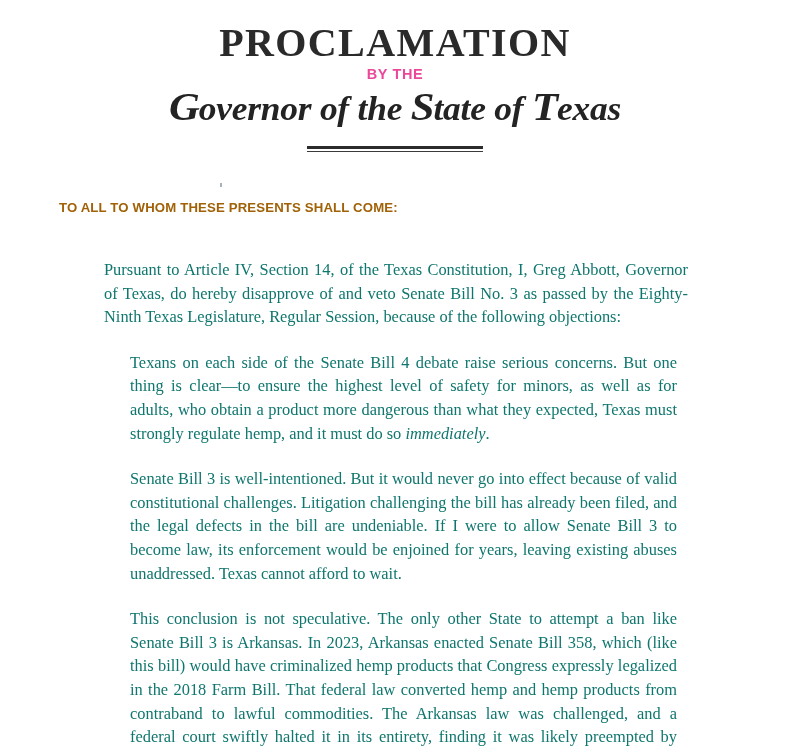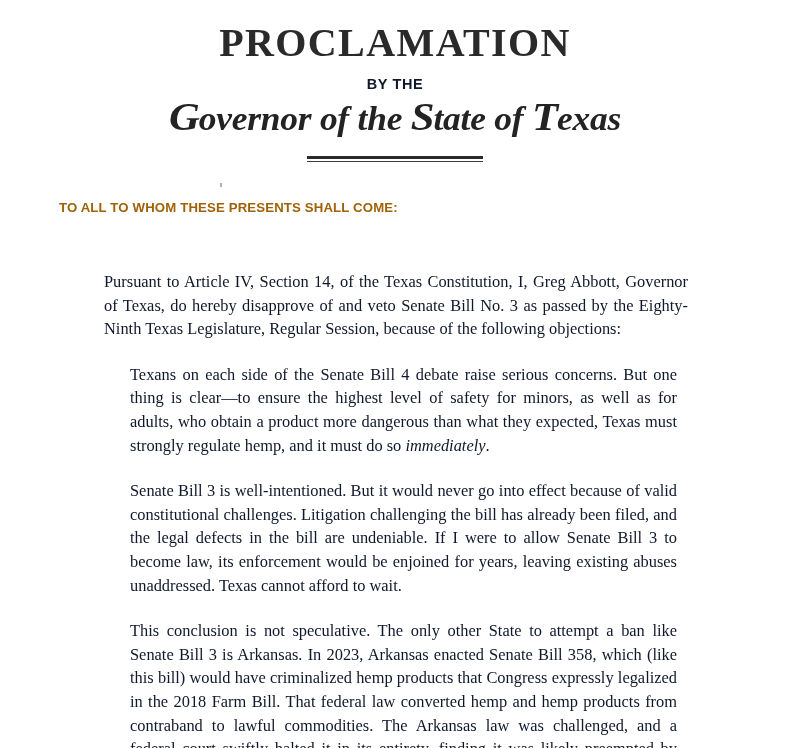--- a/index.html
+++ b/index.html
@@ -38,22 +38,22 @@
     color: #2a2a2a;
     margin: 0;
     text-rendering: optimizeLegibility;
   }
 
   .by-the {
     font-family: "Liberation Sans", "DejaVu Sans", sans-serif;
     font-weight: bold;
     font-size: 14.5px;
     letter-spacing: 0.6px;
-    color: #0f172a;
-    margin-top: 12px;
+    color: #ec4899;
+    margin-top: 2px;
   }
 
   .blackletter {
     font-family: "Liberation Serif", "DejaVu Serif", serif;
     font-weight: bold;
     font-style: italic;
     font-size: 34px;
     line-height: 1.0;
     letter-spacing: -0.2px;
     color: #232323;
@@ -114,25 +114,25 @@
 
   
   .body-region {
     position: absolute;
     left: 0;
     top: 258px;
     width: 790px;
   }
 
   p.para {
-    margin: 12px;
+    margin: 0;
     text-align: justify;
     font-size: 16.4px;
     line-height: 23.6px;
-    color: #0f172a;
+    color: #0f766e;
     hyphens: none;
   }
 
   p.lead {
     margin-left: 104px;
     margin-right: 102px;
   }
 
   p.indented {
     margin-left: 130px;

